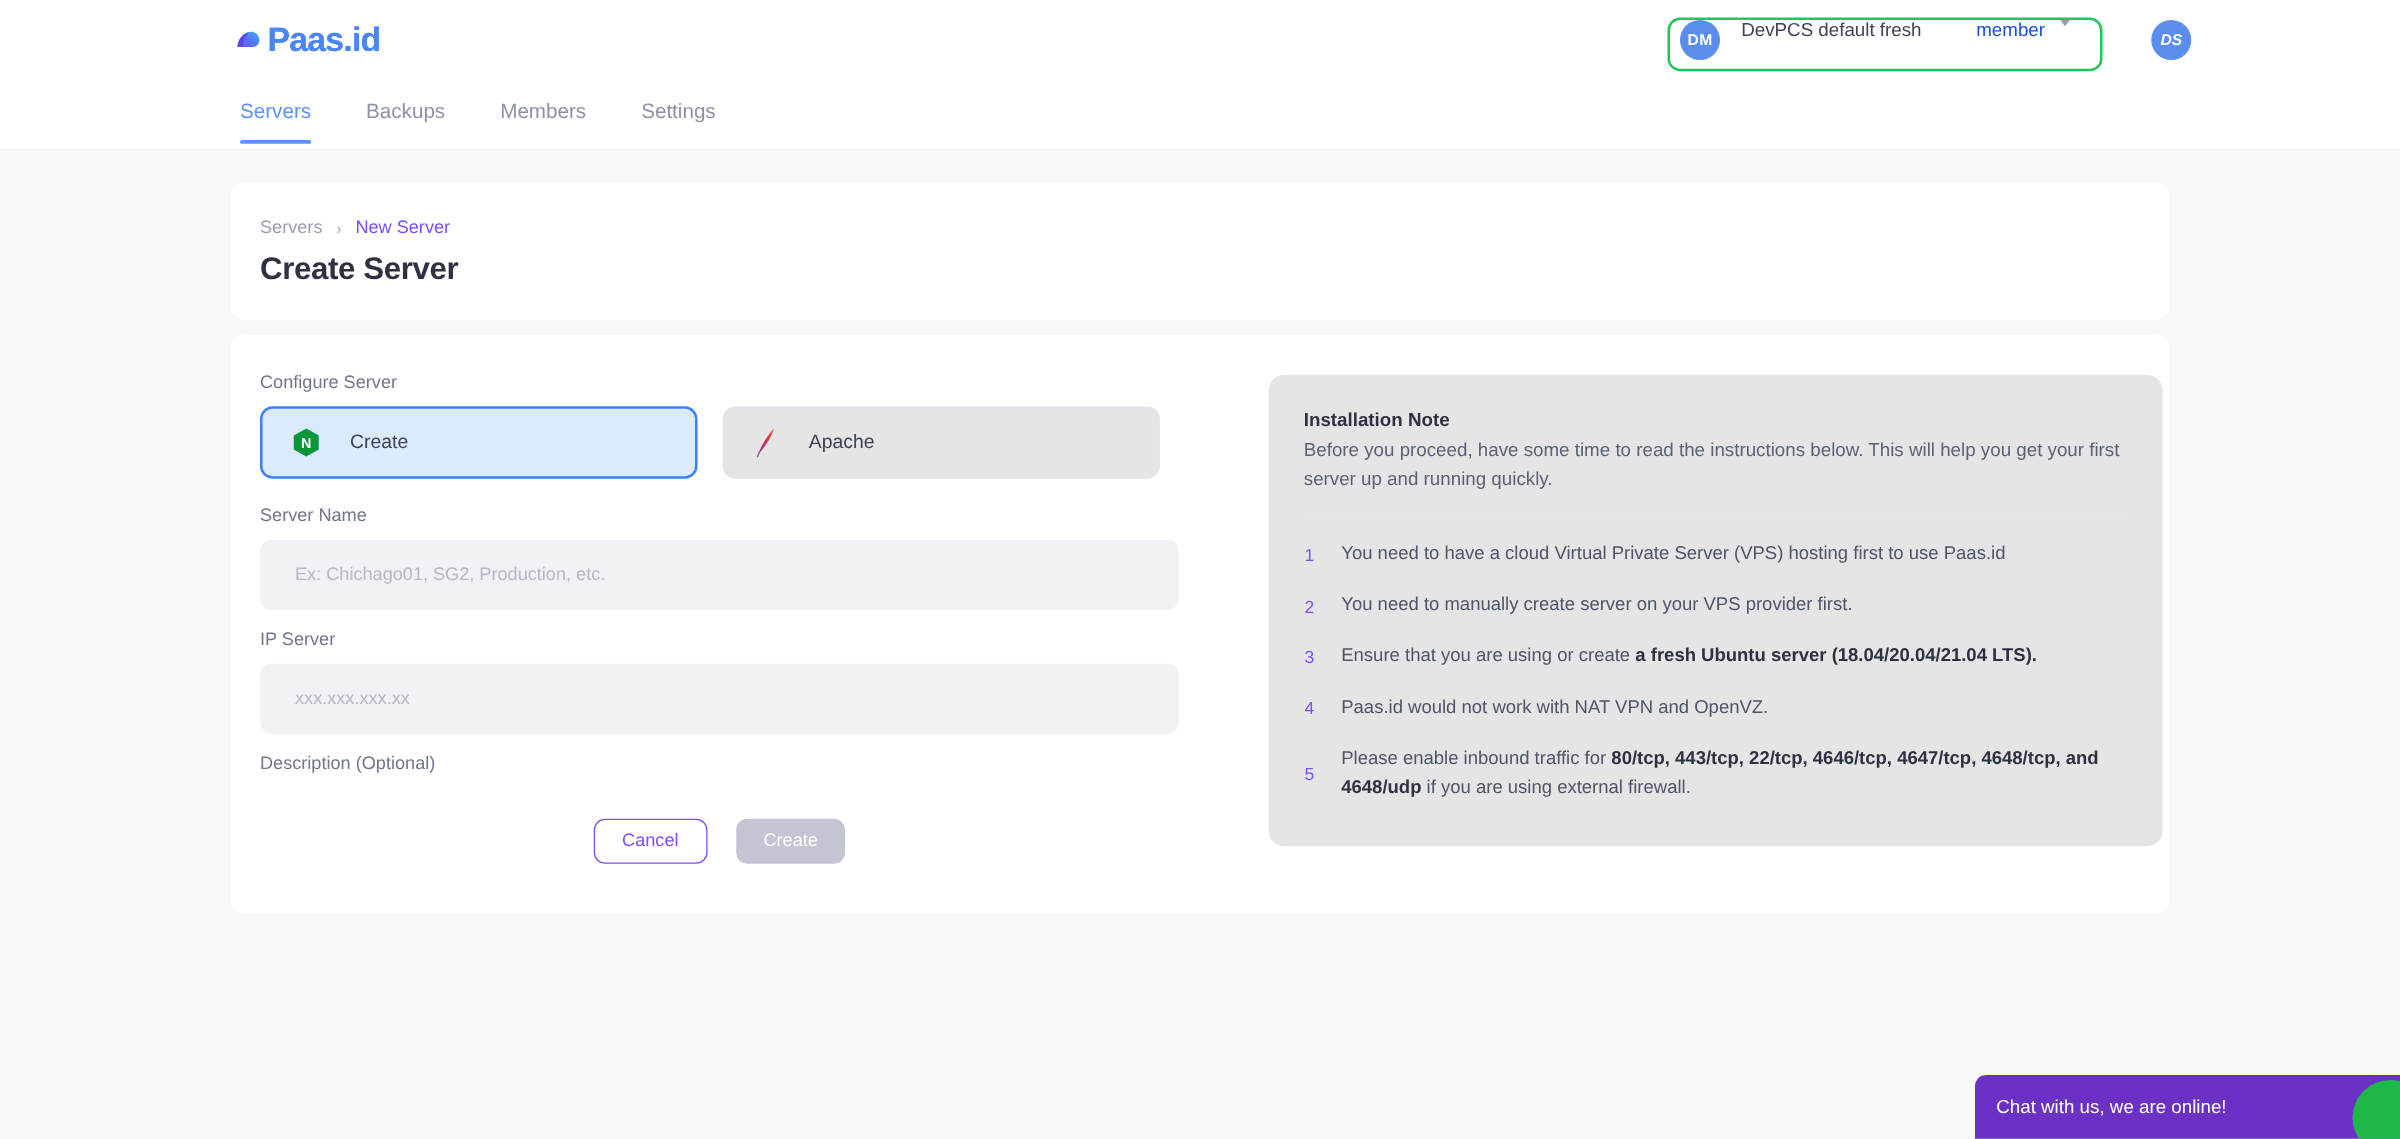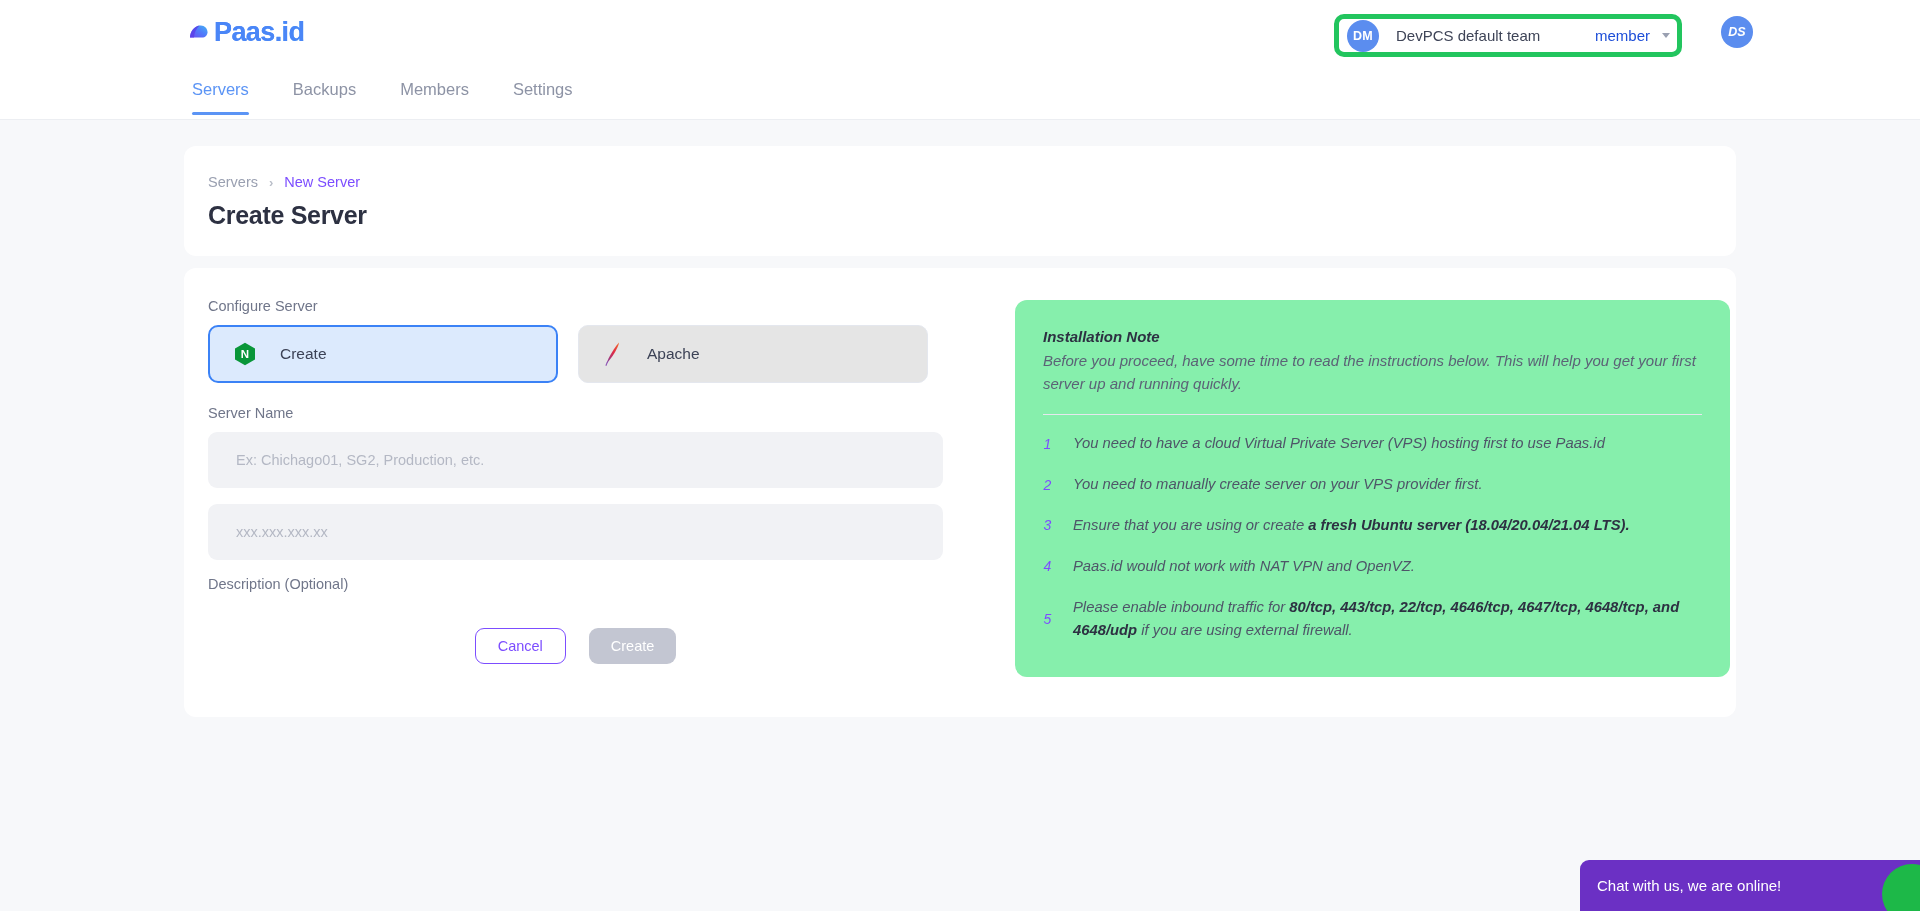--- a/index.html
+++ b/index.html
@@ -38,23 +38,23 @@
   }
   .nav-item.active { color: #5b94f5; }
   .nav-item.active::after {
     content: ""; position: absolute; left: 0; right: 0; bottom: 0;
     height: 3px; background: #5b94f5; border-radius: 2px;
   }
 
   .team-pill {
     position: absolute; right: 238px; top: 14px;
     height: 43px; min-width: 348px;
-    border: 5px solid #22c55e; border-radius: 10px;
-    background: #fff; display: flex; align-items: center;
-    padding: 0 7px 0 8px; cursor: pointer;
+    border: 2px solid #22c55e; border-radius: 10px;
+    background: #fff; display: flex; 
+    padding: 0 24px 0 8px; cursor: pointer;
   }
   .avatar {
     width: 32px; height: 32px; border-radius: 50%;
     background: #5b8def; color: #fff; font-size: 12.5px; font-weight: 700;
     display: flex; align-items: center; justify-content: center;
     letter-spacing: 0.2px; flex: none;
   }
   .team-name { margin-left: 17px; font-size: 15px; color: #3e4457; white-space: nowrap; }
   .team-role { margin-left: auto; font-size: 15px; color: #1d4ed8; padding-right: 12px; }
   .caret {
@@ -123,23 +123,22 @@
   .btn {
     height: 36px; min-width: 84px; border-radius: 9px; font-size: 14.5px;
     font-family: "Liberation Sans", sans-serif; cursor: pointer; border: none;
     padding: 0 22px;
   }
   .btn-cancel { background: #fff; border: 1.5px solid #7c4dff; color: #7c4dff; }
   .btn-create { background: #c3c6d2; color: #ffffff; cursor: not-allowed; }
 
   
   .note {
-    background: #86efac; border-radius: 12px; padding: 28px 28px 26px 28px;
+    background: #e5e5e5; border-radius: 12px; padding: 28px 28px 26px 28px;
     width: 715px;
-    font-style: italic;
   }
   .note-title { font-size: 15px; font-weight: 700; color: #2d3142; margin-bottom: 4px; }
   .note-desc { font-size: 15px; color: #5b6276; line-height: 1.54; }
   .note-rule { height: 1px; background: #e6e8ee; margin: 19px 0 8px 0; }
   .note-list { list-style: none; }
   .note-li {
     display: flex; gap: 21px; padding: 9px 0; align-items: center;
   }
   .note-num { color: #7c4dff; font-size: 14px; flex: none; width: 9px; text-align: center; }
   .note-txt { font-size: 14.8px; color: #4e5568; line-height: 1.55; }
@@ -184,21 +183,21 @@
 
   <div class="nav">
     <div class="nav-item active">Servers</div>
     <div class="nav-item">Backups</div>
     <div class="nav-item">Members</div>
     <div class="nav-item">Settings</div>
   </div>
 
   <div class="team-pill">
     <span class="avatar">DM</span>
-    <span class="team-name">DevPCS default team</span>
+    <span class="team-name">DevPCS default fresh</span>
     <span class="team-role">member</span>
     <span class="caret"></span>
   </div>
 
   <div class="user-avatar">DS</div>
 </div>
 
 <div class="page">
 
   <div class="card">
@@ -250,20 +249,21 @@
             <span class="choice-label">Apache</span>
           </div>
         </div>
 
         <div class="group">
           <div class="field-label">Server Name</div>
           <input class="input" type="text" placeholder="Ex: Chichago01, SG2, Production, etc." style="">
         </div>
 
         <div class="group">
+          <div class="field-label">IP Server</div>
           <input class="input" type="text" placeholder="xxx.xxx.xxx.xx" style="">
         </div>
 
         <div class="group">
           <div class="field-label">Description (Optional)</div>
         </div>
 
         <div class="actions">
           <button class="btn btn-cancel">Cancel</button>
           <button class="btn btn-create">Create</button>

